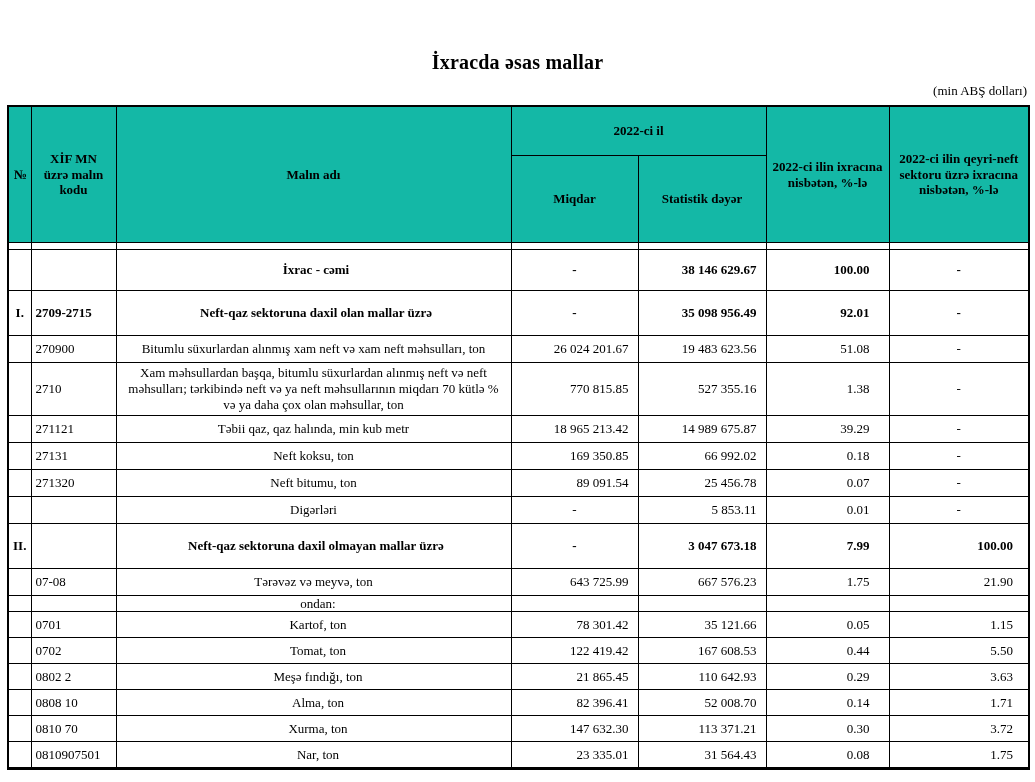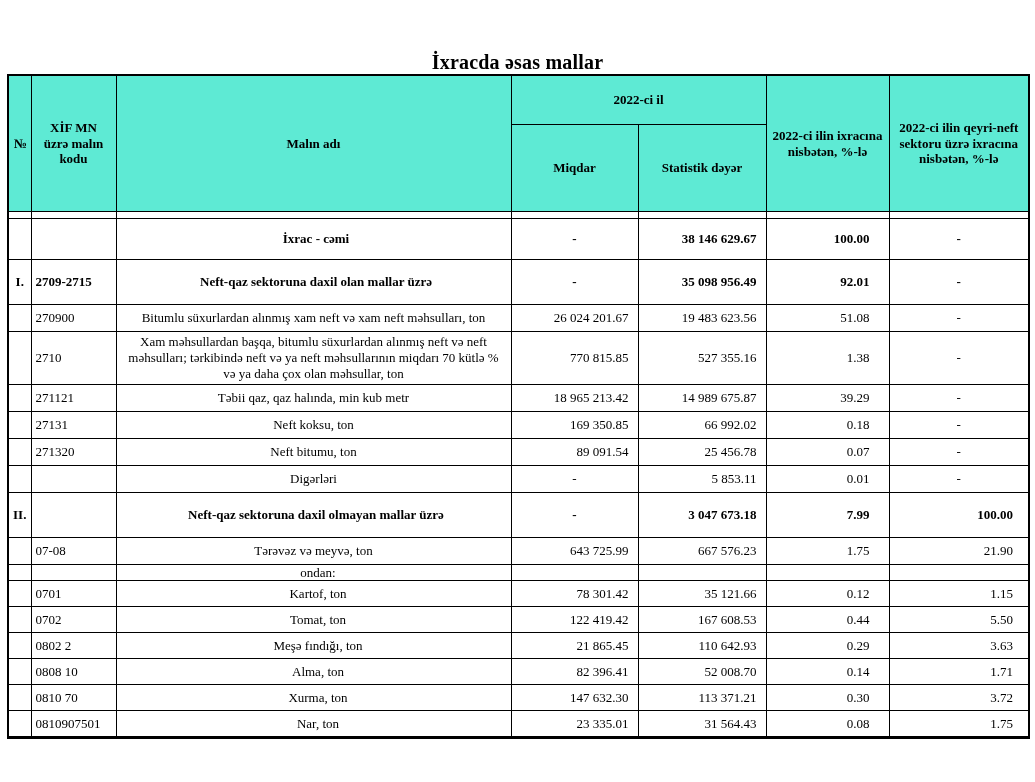--- a/index.html
+++ b/index.html
@@ -40,21 +40,21 @@
   th, td {
     border: 1px solid #000;
     font-size: 13px;
     line-height: 1.22;
     padding: 2px 4px;
     vertical-align: middle;
     overflow: hidden;
     word-wrap: break-word;
   }
   thead th {
-    background: #5eead4;
+    background: #14b8a6;
     font-weight: bold;
     text-align: center;
     padding: 2px 5px;
   }
   thead tr.top-row th.year-group { height: 44px; }
   thead tr.bottom-row th { height: 82px; }
 
   
   td.col-no   { text-align: center; padding: 2px 1px; }
   td.col-code { text-align: left; padding-left: 4px; }
@@ -75,20 +75,21 @@
   tr.row-item td { height: 22px; }
   tr.row-sub td { height: 21px; }
   tr.row-sub td.col-name, tr.row-subhead td.col-name { padding-left: 14px; }
   tr.row-subhead td { height: 14px; padding-top: 0; padding-bottom: 0; }
 </style>
 </head>
 <body>
 
 <div class="page">
   <div class="page-title">İxracda əsas mallar</div>
+  <div class="unit-note">(min ABŞ dolları)</div>
 
   <table class="exports">
     <colgroup>
       <col style="width:23px">
       <col style="width:85px">
       <col style="width:395px">
       <col style="width:127px">
       <col style="width:128px">
       <col style="width:123px">
       <col style="width:140px">
@@ -215,21 +216,21 @@
           <td class="col-value"></td>
           <td class="col-share1"></td>
           <td class="col-share2"></td>
         </tr>
         <tr class="row-sub">
           <td class="col-no"></td>
           <td class="col-code">0701</td>
           <td class="col-name">Kartof, ton</td>
           <td class="col-qty num">78 301.42</td>
           <td class="col-value num">35 121.66</td>
-          <td class="col-share1 num">0.12</td>
+          <td class="col-share1 num">0.05</td>
           <td class="col-share2 num">1.15</td>
         </tr>
         <tr class="row-sub">
           <td class="col-no"></td>
           <td class="col-code">0702</td>
           <td class="col-name">Tomat, ton</td>
           <td class="col-qty num">122 419.42</td>
           <td class="col-value num">167 608.53</td>
           <td class="col-share1 num">0.44</td>
           <td class="col-share2 num">5.50</td>

